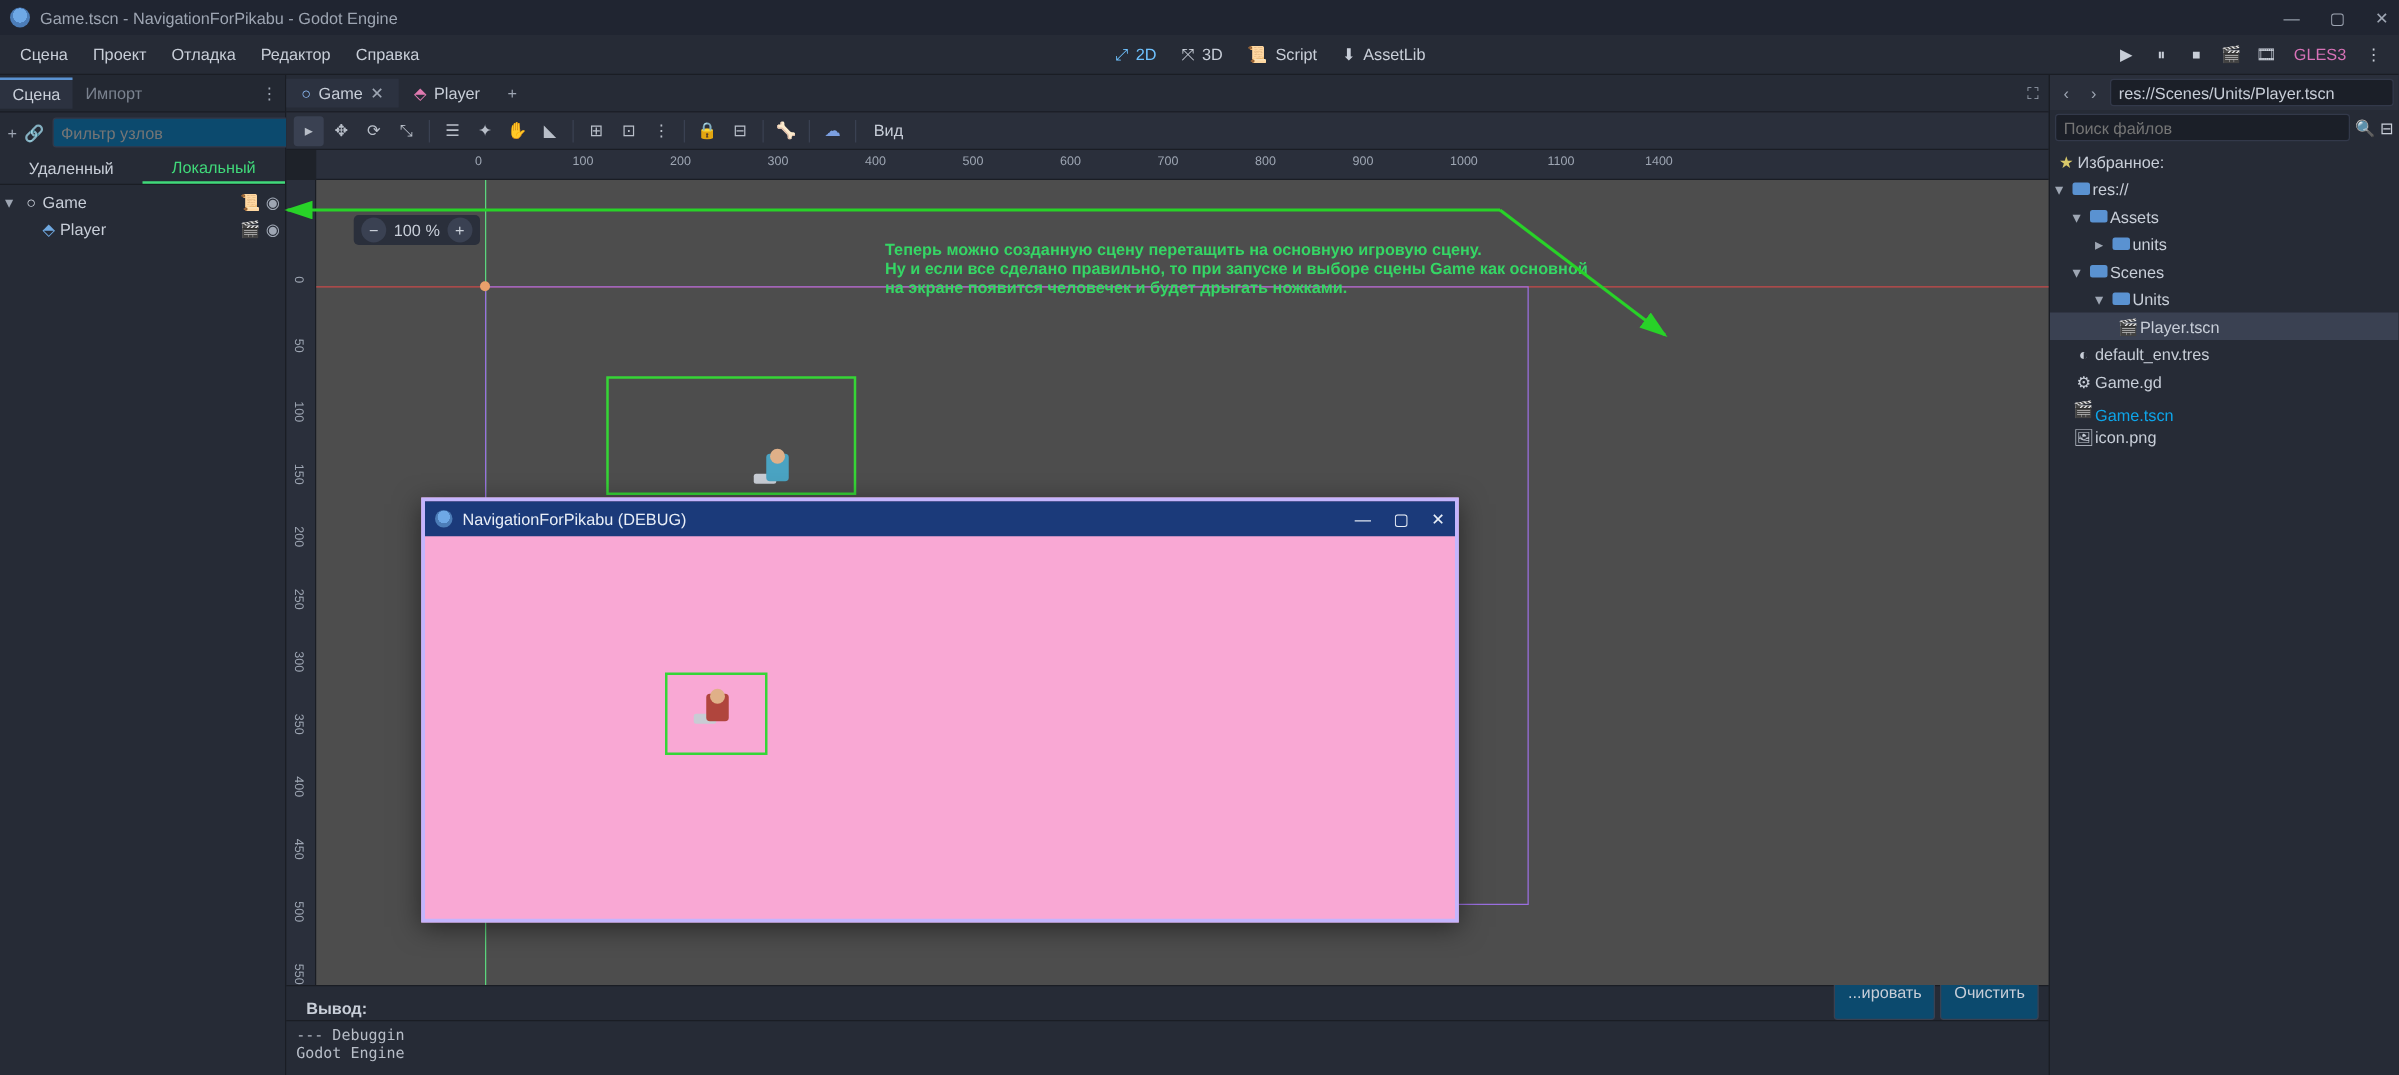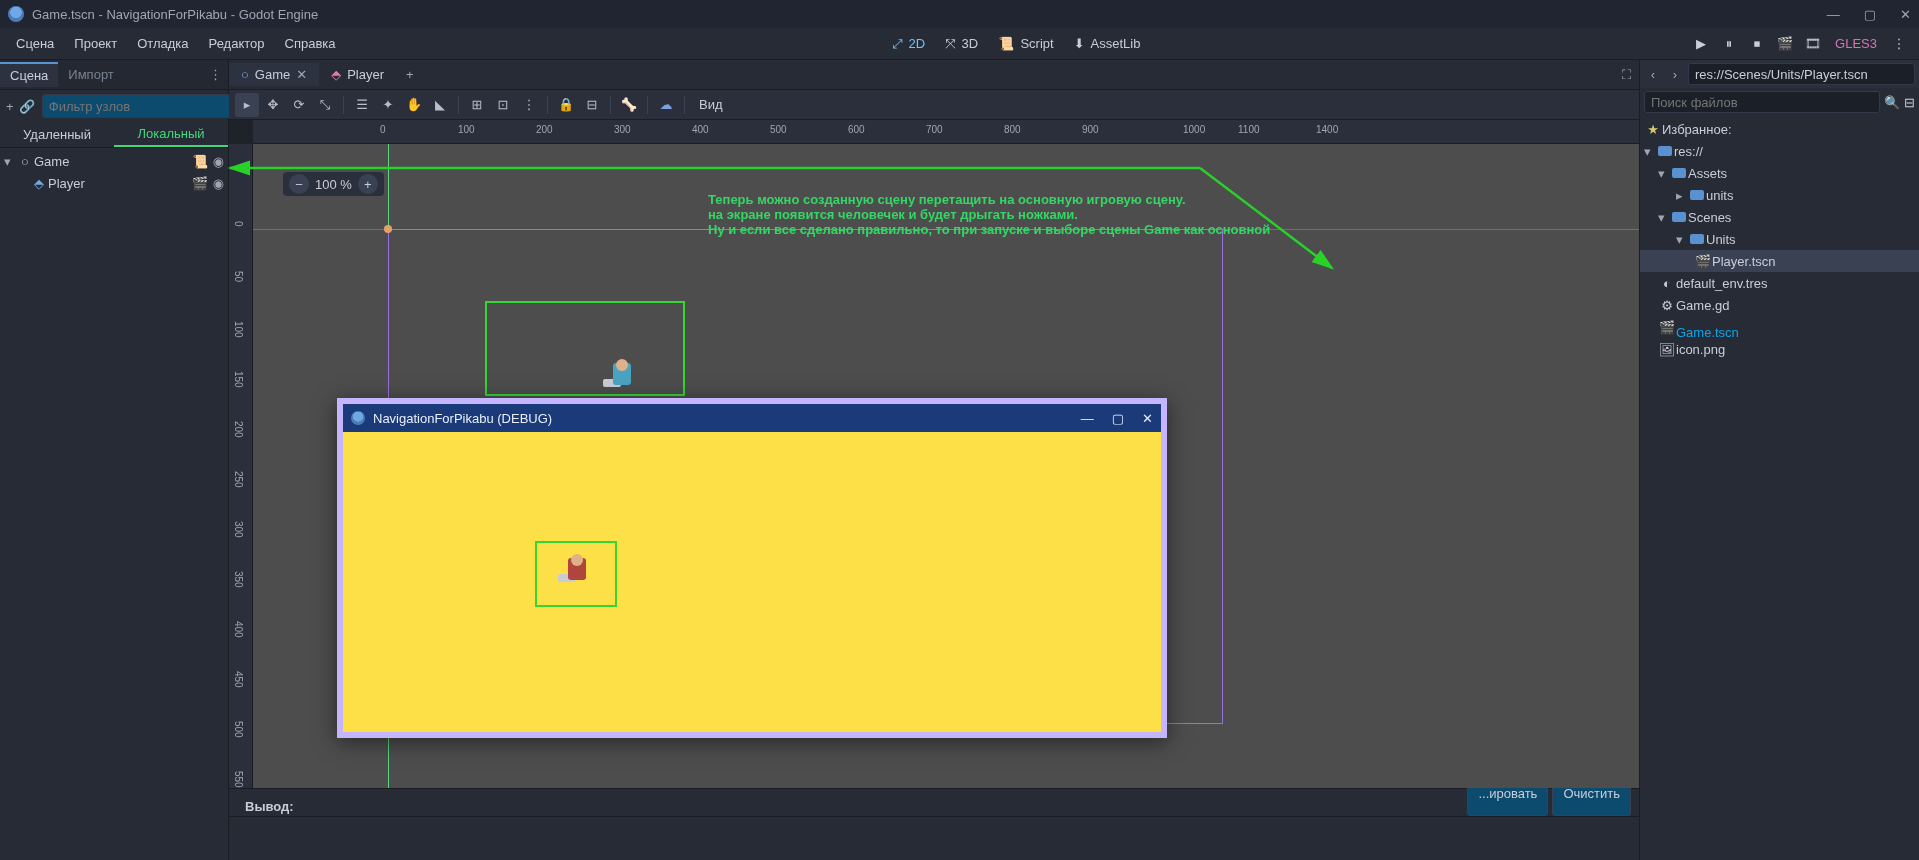--- a/index.html
+++ b/index.html
@@ -64,21 +64,21 @@
 .origin { position:absolute; width:8px; height:8px; background:#e8a06b; border-radius:50%; z-index:3; transform:translate(-50%,-50%); }
 .game-rect { position:absolute; border:1px solid #9a6fe0; z-index:2; }
 .sel-rect { position:absolute; border:2px solid #36d536; z-index:4; }
 .sprite { position:absolute; width:34px; height:38px; z-index:3; }
 .sprite .body { position:absolute; width:18px; height:22px; left:10px; top:4px; background:#4aa3c2; border-radius:3px; }
 .sprite .head { position:absolute; width:12px; height:12px; left:13px; top:0; background:#e0b088; border-radius:50%; }
 .sprite .gun { position:absolute; width:18px; height:8px; left:0px; top:20px; background:#c8ccd4; border-radius:2px; }
 .sprite.red .body { background:#b0453d; }
 .sprite.red .head { background:#e0b088; }
 .note { position:absolute; color:#35d665; font-size:12px; font-weight:600; z-index:5; line-height:15px; }
-.debug-win { position:absolute; z-index:10; background:#fde047; border:6px solid #c4b5fd; box-shadow:0 4px 20px rgba(0,0,0,.5); }
+.debug-win { position:absolute; z-index:10; background:#f9a8d4; border:3px solid #c4b5fd; box-shadow:0 4px 20px rgba(0,0,0,.5); }
 .debug-win .dtitle { height:28px; background:#1b3a7a; display:flex; align-items:center; padding:0 8px; color:#e8eef7; font-size:12px; }
 .debug-win .dtitle .dctrls { margin-left:auto; display:flex; gap:18px; cursor:pointer; }
 .debug-win .dtitle .dicon { width:14px; height:14px; background:radial-gradient(circle at 50% 40%,#6ea8e6 45%,#4c7db8 46%); border-radius:50%; margin-right:8px; }
 .bottom-panel { height:72px; background:#262b36; border-top:1px solid #1a1d24; display:flex; flex-direction:column; }
 .bottom-tabs { display:flex; align-items:flex-end; height:28px; padding:0 8px; border-bottom:1px solid #1a1d24; }
 .bottom-tabs .btab { padding:2px 8px; font-weight:bold; }
 .bottom-tabs .rbtns { margin-left:auto; display:flex; gap:4px; }
 .bottom-tabs .rbtn { padding:14px 10px; background:#0c4a6e; border:1px solid #3a4152; border-radius:3px; cursor:pointer; }
 .output { flex:1; padding:4px 8px; font-family:Consolas,monospace; font-size:12px; color:#b8bec8; overflow:hidden; white-space:pre; }
 .fs-path { display:flex; align-items:center; height:28px; padding:0 4px; background:#2a2f3b; gap:4px; }
@@ -211,21 +211,21 @@
           <span class="tick" style="left: 127px;">0</span>
           <span class="tick" style="left: 205px;">100</span>
           <span class="tick" style="left: 283px;">200</span>
           <span class="tick" style="left: 361px;">300</span>
           <span class="tick" style="left: 439px;">400</span>
           <span class="tick" style="left: 517px;">500</span>
           <span class="tick" style="left: 595px;">600</span>
           <span class="tick" style="left: 673px;">700</span>
           <span class="tick" style="left: 751px;">800</span>
           <span class="tick" style="left: 829px;">900</span>
-          <span class="tick" style="left: 930px;">1000</span>
+          <span class="tick" style="left: 907px;">1000</span>
           <span class="tick" style="left: 985px;">1100</span>
           <span class="tick" style="left: 1063px;">1400</span>
         </div>
       <div class="ruler-v" id="ruler-v">
           <span class="tick" style="top: 77px;">0</span>
           <span class="tick" style="top: 127px;">50</span>
           <span class="tick" style="top: 177px;">100</span>
           <span class="tick" style="top: 227px;">150</span>
           <span class="tick" style="top: 277px;">200</span>
           <span class="tick" style="top: 327px;">250</span>
@@ -247,22 +247,22 @@
         <div class="origin" style="left:135px;top:85px"></div>
         <div class="game-rect" style="left:135px;top:85px;width:835px;height:495px"></div>
         <div class="sel-rect" style="left:232px;top:157px;width:200px;height:95px"></div>
         <div class="sprite" style="left:350px;top:215px">
           <div class="gun"></div>
             <div class="body"></div>
             <div class="head"></div>
         </div>
         <div class="note" style="left:455px;top:48px">
           <div>Теперь можно созданную сцену перетащить на основную игровую сцену.</div>
+          <div>Ну и если все сделано правильно, то при запуске и выборе сцены Game как основной</div>
           <div>на экране появится человечек и будет дрыгать ножками.</div>
-          <div>Ну и если все сделано правильно, то при запуске и выборе сцены Game как основной</div>
         </div>
 
         <div class="debug-win" style="left:84px;top:254px;width:830px;height:340px">
           <div class="dtitle">
             <span class="dicon"></span>
             <span>NavigationForPikabu (DEBUG)</span>
             <div class="dctrls">
               <span>—</span>
               <span>▢</span>
               <span>✕</span>
@@ -280,20 +280,22 @@
       </div>
     </div>
     <div class="bottom-panel">
       <div class="bottom-tabs">
         <span class="btab">Вывод:</span>
         <div class="rbtns">
           <span class="rbtn">...ировать</span>
           <span class="rbtn">Очистить</span>
         </div>
       </div>
+      <div class="output">--- Debuggin
+Godot Engine</div>
     </div>
   </div>
 
   <div class="panel-right">
     <div class="fs-path">
       <span class="nav">‹</span>
       <span class="nav">›</span>
       <input value="res://Scenes/Units/Player.tscn" style="">
     </div>
     <div class="fs-search">

